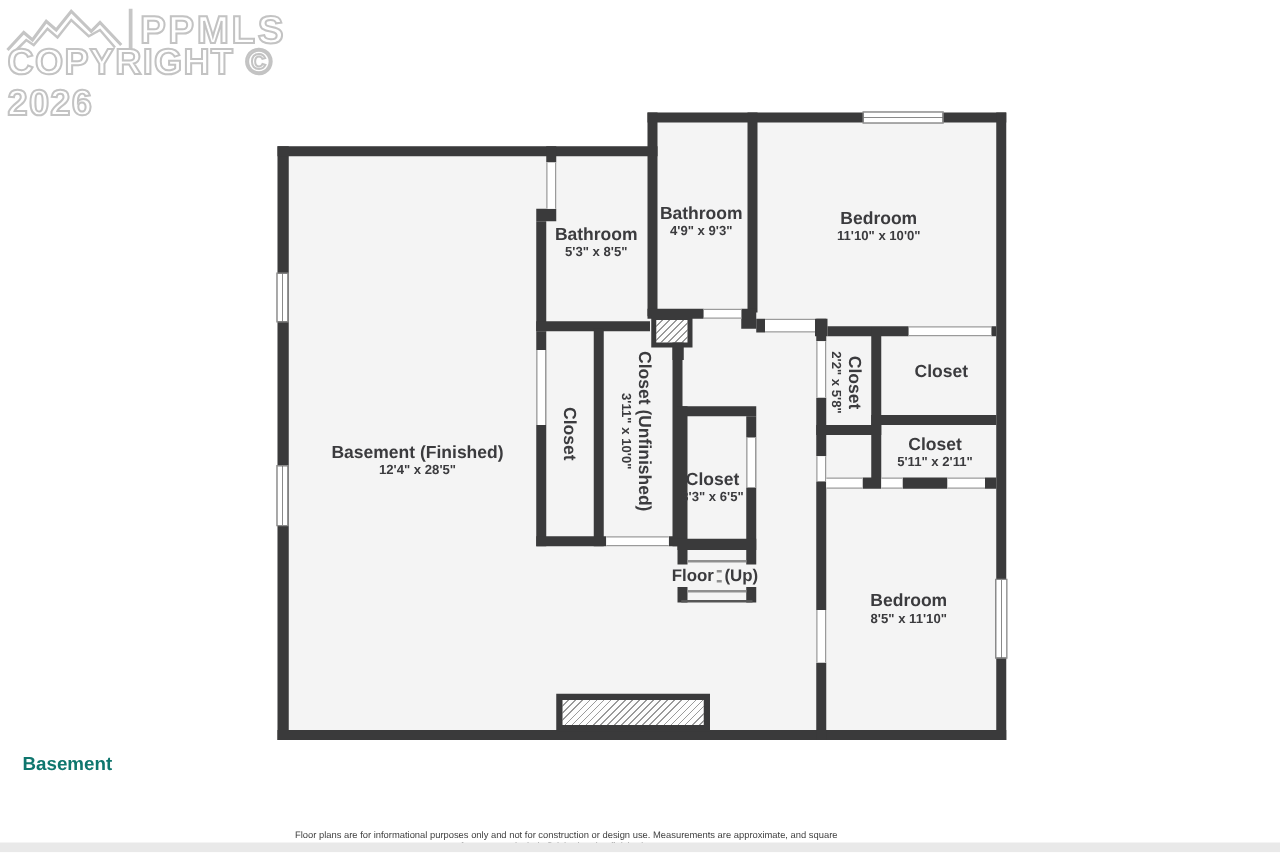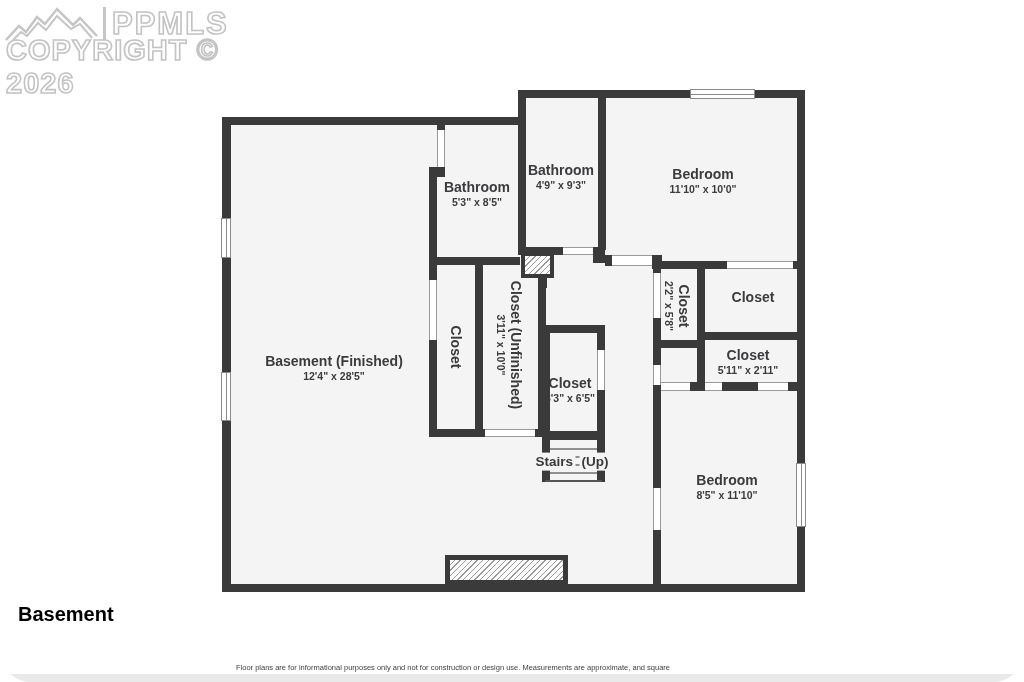--- a/index.html
+++ b/index.html
@@ -1,17 +1,17 @@
 <!DOCTYPE html>
 <html><head>
 <meta charset="utf-8">
 <style>
   html,body{margin:0;padding:0;background:#ffffff;}
   .page{position:relative;width:1024px;height:682px;overflow:hidden;
-        font-family:"Liberation Sans",sans-serif;background:#ffffff;border-radius:31px;}
+        font-family:"Liberation Sans",sans-serif;background:#ffffff;}
 
   
   .wm{position:absolute;left:0;top:0;width:260px;height:70px;}
   .wm-bar{position:absolute;left:103px;top:7px;width:3px;height:34px;background:#c6c6c6;}
   .wm-brand{position:absolute;left:112px;top:6px;font-size:31px;font-weight:700;letter-spacing:2px;
             color:#ffffff;-webkit-text-stroke:1.6px #c3c3c3;}
   .wm-copy{position:absolute;left:6px;top:34px;font-size:29px;font-weight:700;letter-spacing:1px;
            color:#ffffff;-webkit-text-stroke:1.6px #c3c3c3;}
 
   
@@ -30,21 +30,21 @@
   .hearth{border-width:5px;}
   .tread{position:absolute;background:#8f8f8f;}
 
   
   .lbl{position:absolute;transform:translate(-50%,-50%);text-align:center;
        color:#3b3b3e;white-space:nowrap;line-height:1.3;}
   .lbl.rot{transform:translate(-50%,-50%) rotate(90deg);}
   .nm{font-size:14px;font-weight:700;}
   .dm{font-size:10.5px;font-weight:700;}
   .lbl-stairs .nm,.lbl-stairs .dm{font-size:13.5px;background:#f4f4f4;padding:0 2px;display:inline-block;}
-  .floor-label{position:absolute;left:18px;top:603px;font-size:20px;font-weight:700;color:#000000;}
+  .floor-label{position:absolute;left:18px;top:603px;font-size:15px;font-weight:700;color:#0f766e;}
   .disclaimer{position:absolute;left:227px;top:663px;width:452px;text-align:center;
               font-size:7.5px;color:#3f3f3f;}
   .bottom-strip{position:absolute;left:0;top:674px;width:1024px;height:8px;background:#e9e9e9;}
 </style>
 </head>
 <body>
 
 <div class="page">
 
   <div class="wm">
@@ -159,21 +159,21 @@
     </div>
     <div class="lbl" style="left:748px;top:362px;">
       <div class="nm">Closet</div>
       <div class="dm">5'11" x 2'11"</div>
     </div>
     <div class="lbl" style="left:570px;top:390px;">
       <div class="nm">Closet</div>
       <div class="dm">3'3" x 6'5"</div>
     </div>
     <div class="lbl lbl-stairs" style="left:572px;top:461px;">
-      <div class="nm">Stairs</div>
+      <div class="nm">Floor</div>
       <div class="dm">(Up)</div>
     </div>
     <div class="lbl" style="left:334px;top:368px;">
       <div class="nm">Basement (Finished)</div>
       <div class="dm">12'4" x 28'5"</div>
     </div>
     <div class="lbl" style="left:727px;top:487px;">
       <div class="nm">Bedroom</div>
       <div class="dm">8'5" x 11'10"</div>
     </div>

